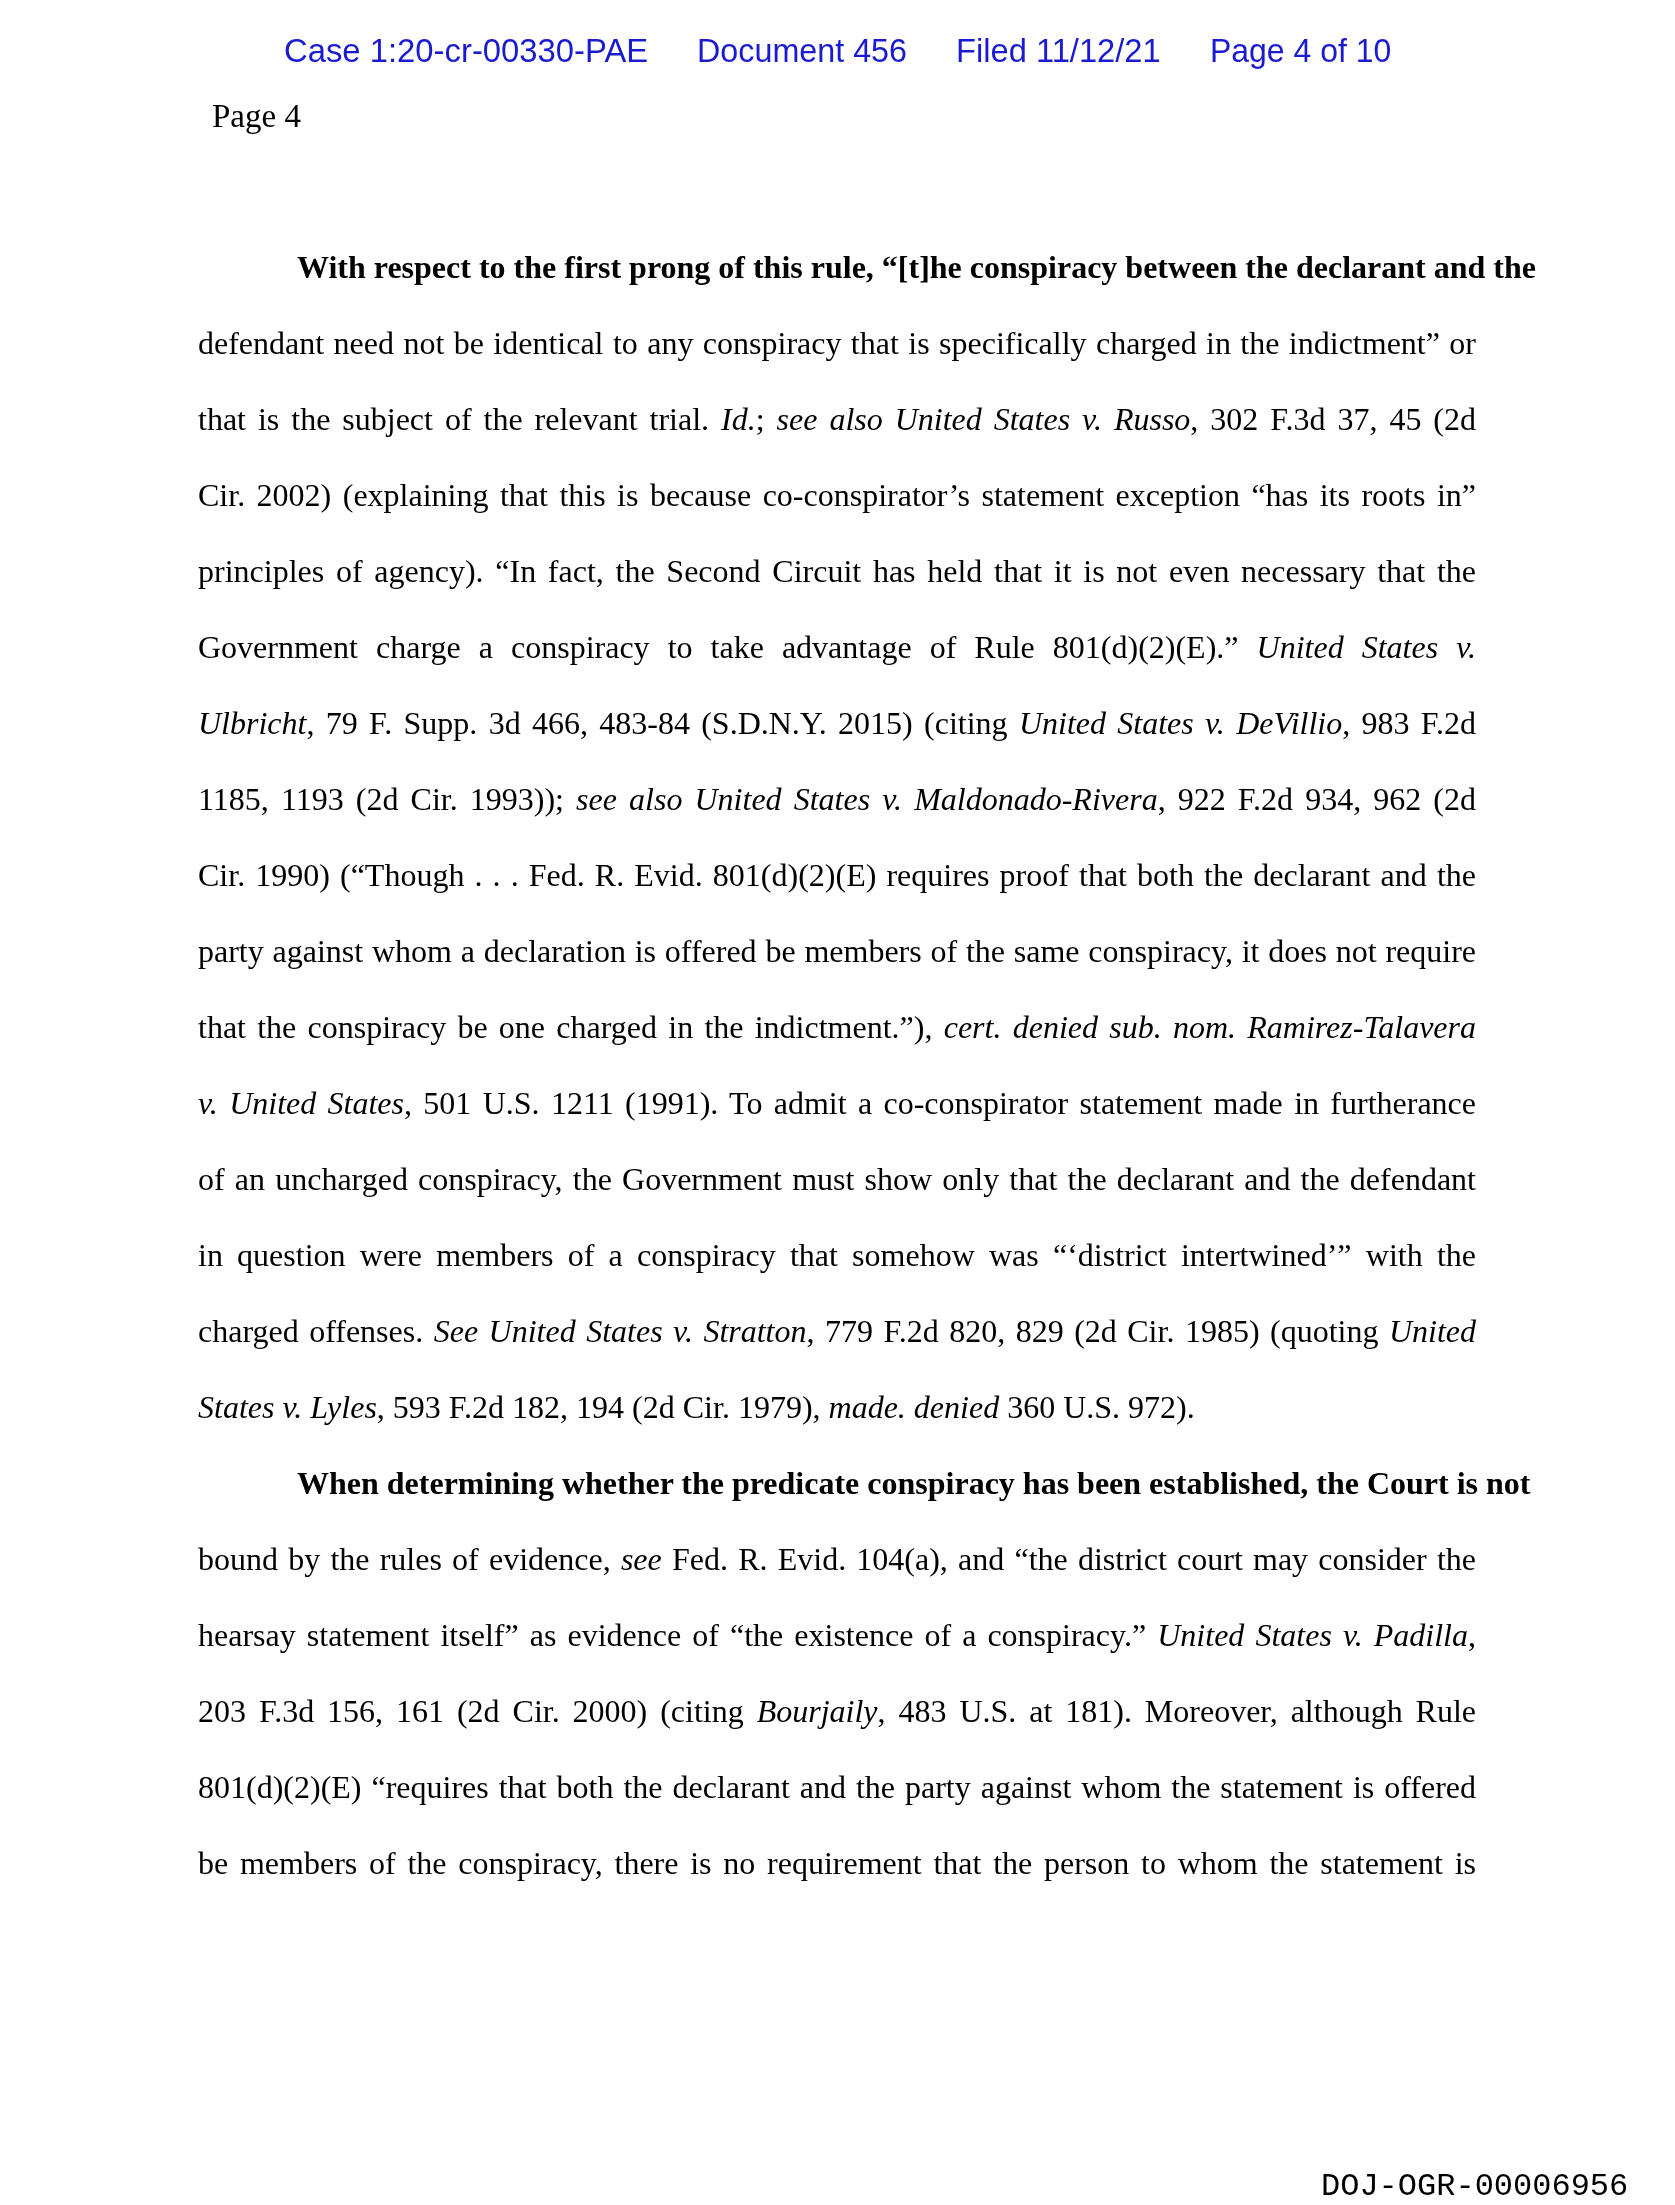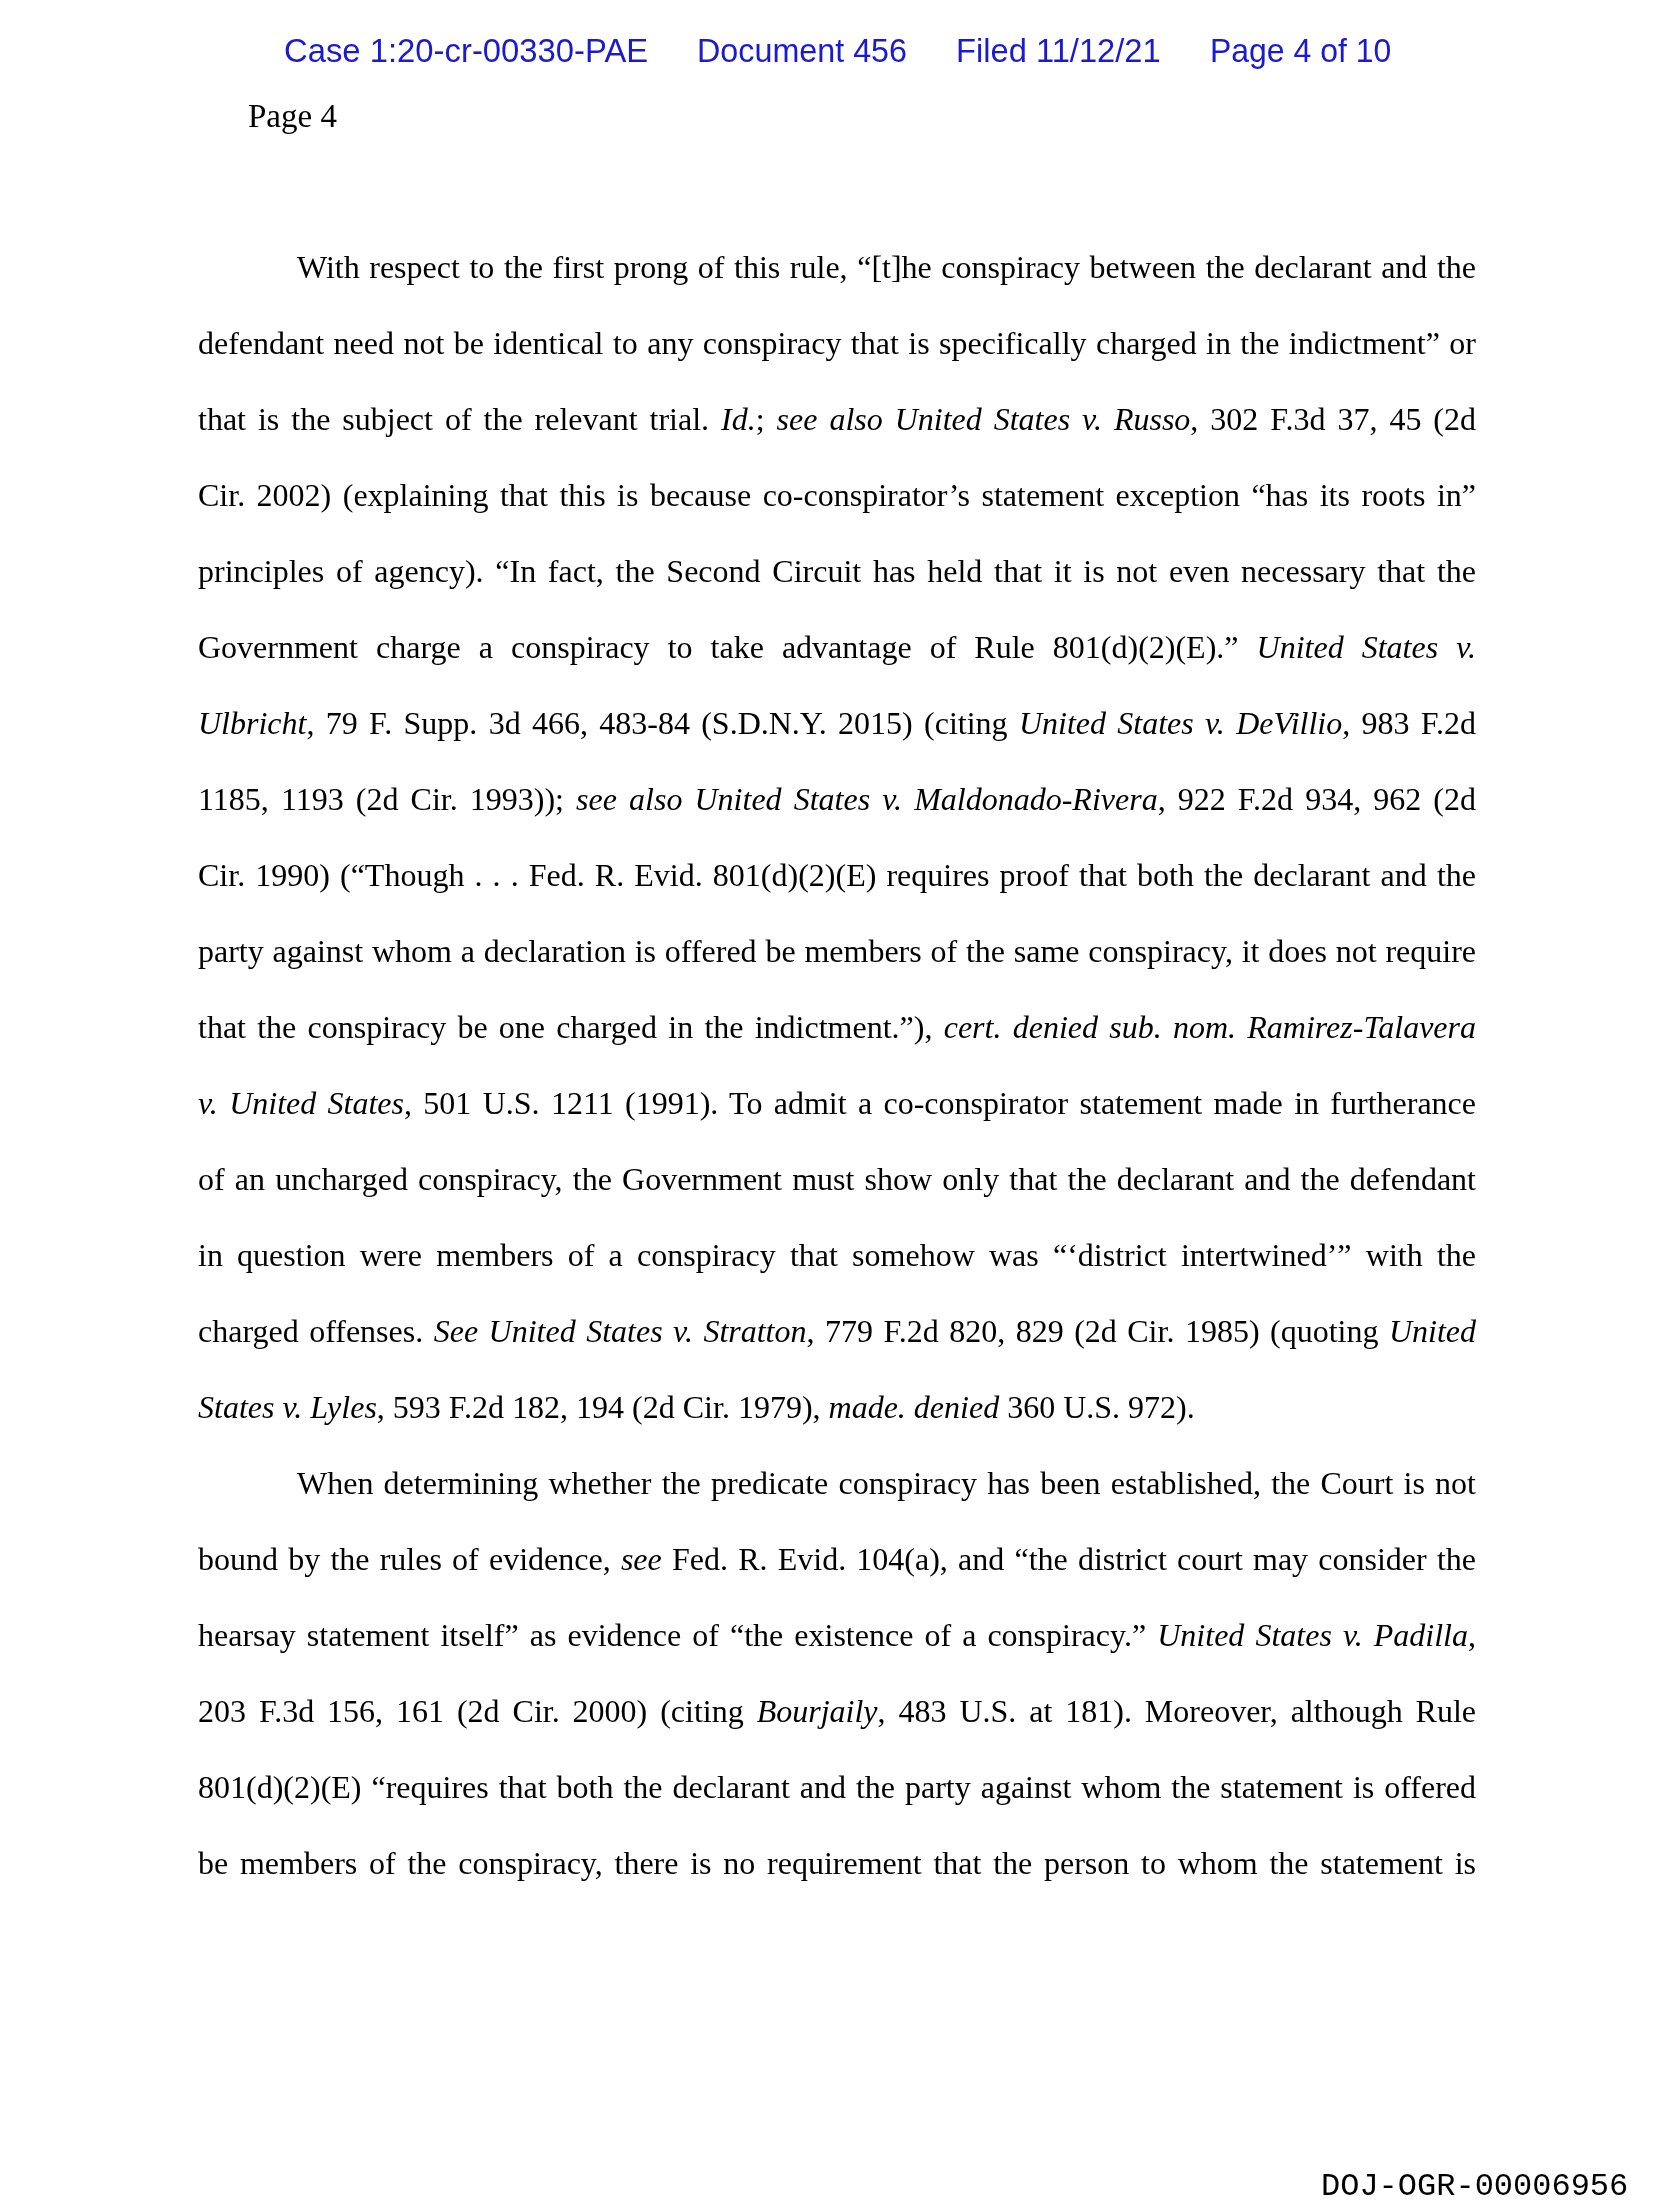--- a/index.html
+++ b/index.html
@@ -7,31 +7,30 @@
   .page { position: absolute; left: 0; top: 0; width: 1675px; height: 1894px; background: #ffffff; }
   .ecf-seg {
     position: absolute; top: 34px; height: 39px; line-height: 1;
     font-family: "Liberation Sans", sans-serif; font-size: 33px; color: #1a1ad0;
     white-space: nowrap; transform-origin: left top;
   }
   .page-label {
     position: absolute; left: 212px; top: 100px;
     font-family: "Liberation Serif", serif; font-size: 33px; line-height: 1; color: #000;
     white-space: nowrap;
-    margin-left: 36px;
   }
   .body-text {
     position: absolute; left: 198px; top: 229px; width: 1278px;
     font-family: "Liberation Serif", serif; font-size: 32px; line-height: 76px; color: #000;
   }
   .line {
     height: 76px; white-space: nowrap; overflow: visible;
     text-align: justify; text-align-last: justify;
   }
-  .line.indent { padding-left: 99px; }
+  .line.indent { padding-left: 99px; font-weight: bold; }
   .line.last { text-align-last: left; }
   .line i { }
   .bates {
     position: absolute; left: 1313px; top: 2171px;
     font-family: "Liberation Mono", monospace; font-size: 32px; line-height: 1; color: #000;
     white-space: nowrap;
     margin-left: 8px;
   }
 </style>
 </head>

